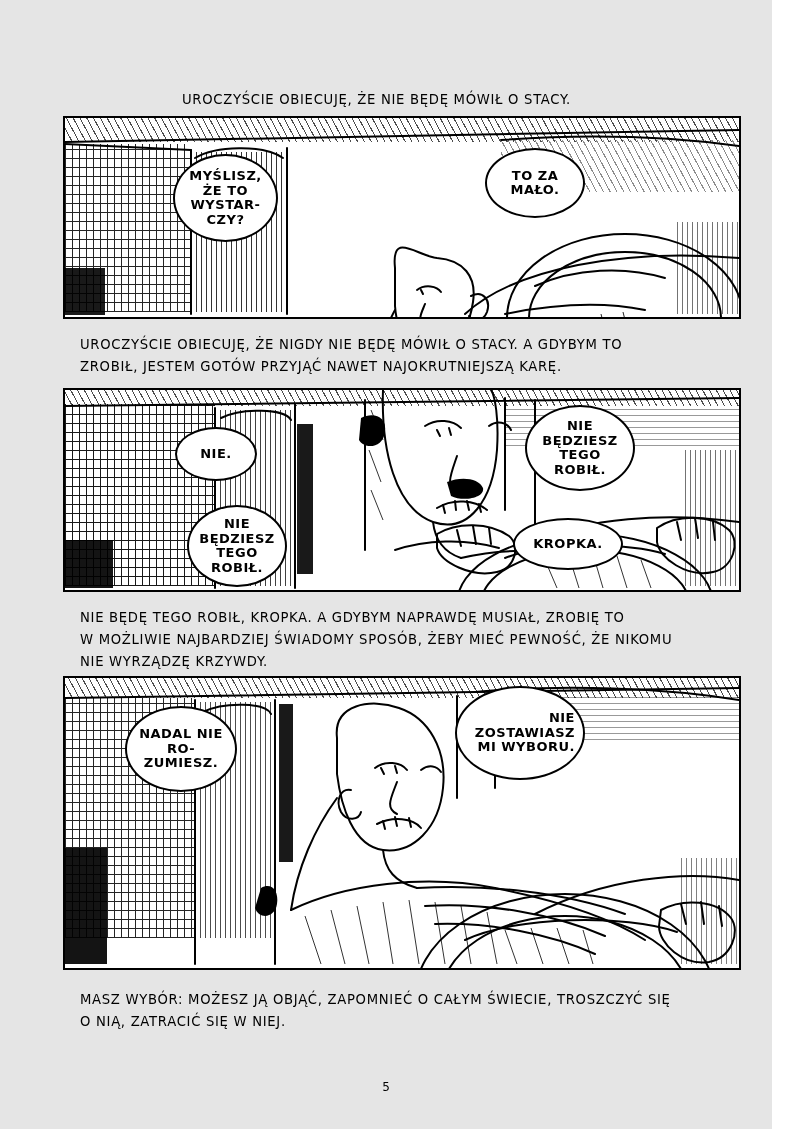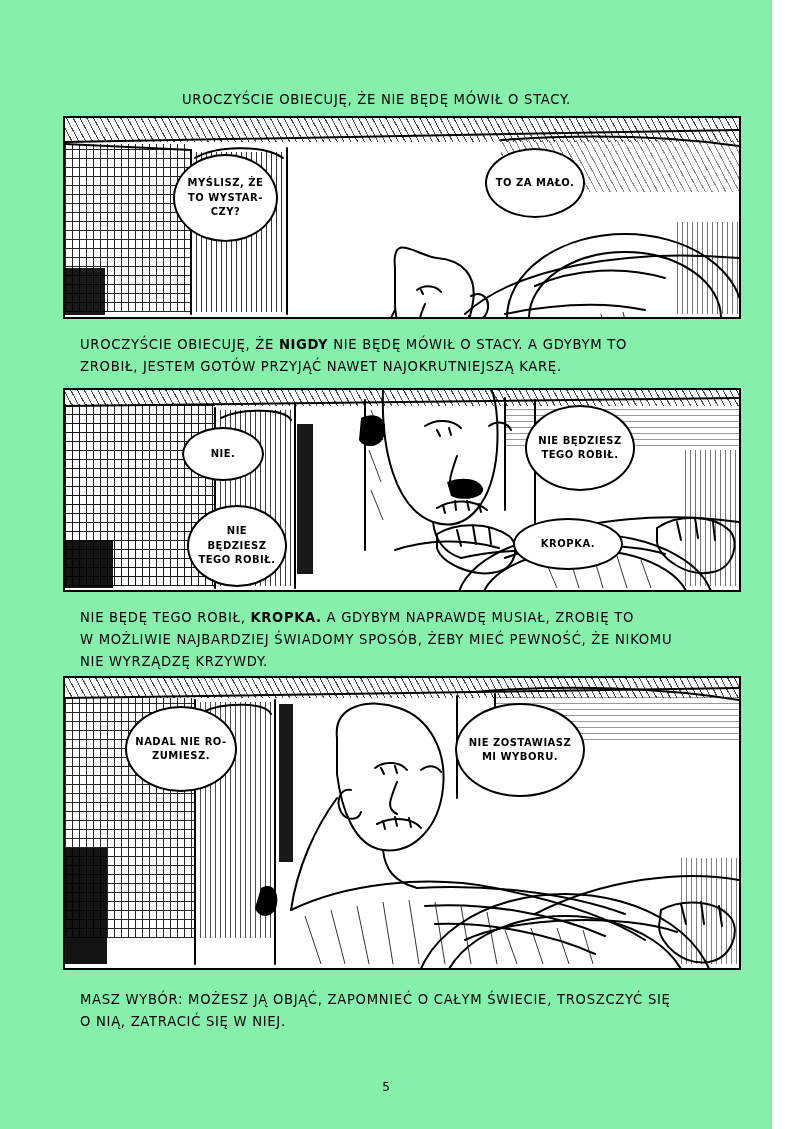--- a/index.html
+++ b/index.html
@@ -13,38 +13,38 @@
     position: relative;
     font-family: "DejaVu Sans", sans-serif;
     color: #111111;
     overflow: hidden;
   }
 
   .page {
     position: relative;
     width: 772px;
     height: 1129px;
-    background: #86efac;
+    background: #e5e5e5;
   }
 
   
   .caption {
     position: absolute;
     font-family: "DejaVu Sans", sans-serif;
     font-size: 13.2px;
     letter-spacing: 0.7px;
     line-height: 21px;
     text-transform: uppercase;
     color: #000000;
     font-weight: 500;
     transform: scaleY(1.06);
     transform-origin: left top;
   }
   .caption b {
-    font-weight: 700;
+    font-weight: 400;
     letter-spacing: 0.6px;
   }
 
   
   .panel {
     position: absolute;
     border: 2.2px solid #000;
     background: #ffffff;
     overflow: hidden;
   }
@@ -78,21 +78,21 @@
     position: absolute;
     background: #ffffff;
     border: 2.2px solid #000;
     border-radius: 50% / 50%;
     display: flex;
     align-items: center;
     justify-content: center;
     text-align: center;
     font-family: "DejaVu Sans", sans-serif;
     text-transform: uppercase;
-    font-size: 10px;
+    font-size: 13px;
     line-height: 14.5px;
     letter-spacing: 0.5px;
     font-weight: 600;
     color: #000;
     padding: 6px 8px;
     box-sizing: border-box;
     z-index: 5;
   }
 
   .pagenum {
@@ -248,21 +248,21 @@
                  M552 166 L562 198 M576 170 L586 198"></path>
       </g>
 
       <path d="M296 28 C308 22 322 26 320 42 C318 58 300 60 294 50 Z" fill="#000"></path>
       <path d="M382 92 C396 86 414 88 418 98 C420 108 398 112 386 106 Z" fill="#000"></path>
     </svg>
 
     <div class="solid-black" style="left:0px; top:150px; width:48px; height:48px; opacity:.92;"></div>
     <div class="solid-black" style="left:232px; top:34px; width:16px; height:150px; opacity:.9;"></div>
 
-    <div class="balloon" style="left:117px; top:37px; width:82px; height:54px;">
+    <div class="balloon" style="left:110px; top:37px; width:82px; height:54px;">
       <span>NIE.</span>
     </div>
     <div class="balloon" style="left:122px; top:115px; width:100px; height:82px;">
       <span>NIE BĘDZIESZ TEGO ROBIŁ.</span>
     </div>
     <div class="balloon" style="left:460px; top:15px; width:110px; height:86px;">
       <span>NIE BĘDZIESZ TEGO ROBIŁ.</span>
     </div>
     <div class="balloon" style="left:448px; top:128px; width:110px; height:52px;">
       <span>KROPKA.</span>
@@ -337,21 +337,21 @@
       </g>
       <path d="M196 210 C206 204 214 212 212 226 C210 240 194 242 190 230 Z" fill="#000"></path>
     </svg>
 
     <div class="solid-black" style="left:0px; top:170px; width:42px; height:116px; opacity:.92;"></div>
     <div class="solid-black" style="left:214px; top:26px; width:14px; height:158px; opacity:.9;"></div>
 
     <div class="balloon" style="left:60px; top:28px; width:112px; height:86px;">
       <span>NADAL NIE RO- ZUMIESZ.</span>
     </div>
-    <div class="balloon" style="left:390px; top:25px; width:130px; height:94px;">
+    <div class="balloon" style="left:390px; top:8px; width:130px; height:94px;text-align:right;">
       <span>NIE ZOSTAWIASZ MI WYBORU.</span>
     </div>
   </div>
 
   <div class="caption" style="left:80px; top:988px; width:680px;">
     <div>MASZ WYBÓR: MOŻESZ JĄ OBJĄĆ, ZAPOMNIEĆ O CAŁYM ŚWIECIE, TROSZCZYĆ SIĘ</div>
     <div>O NIĄ, ZATRACIĆ SIĘ W NIEJ.</div>
   </div>
 
   <div class="pagenum" style="top:1080px;">5</div>

